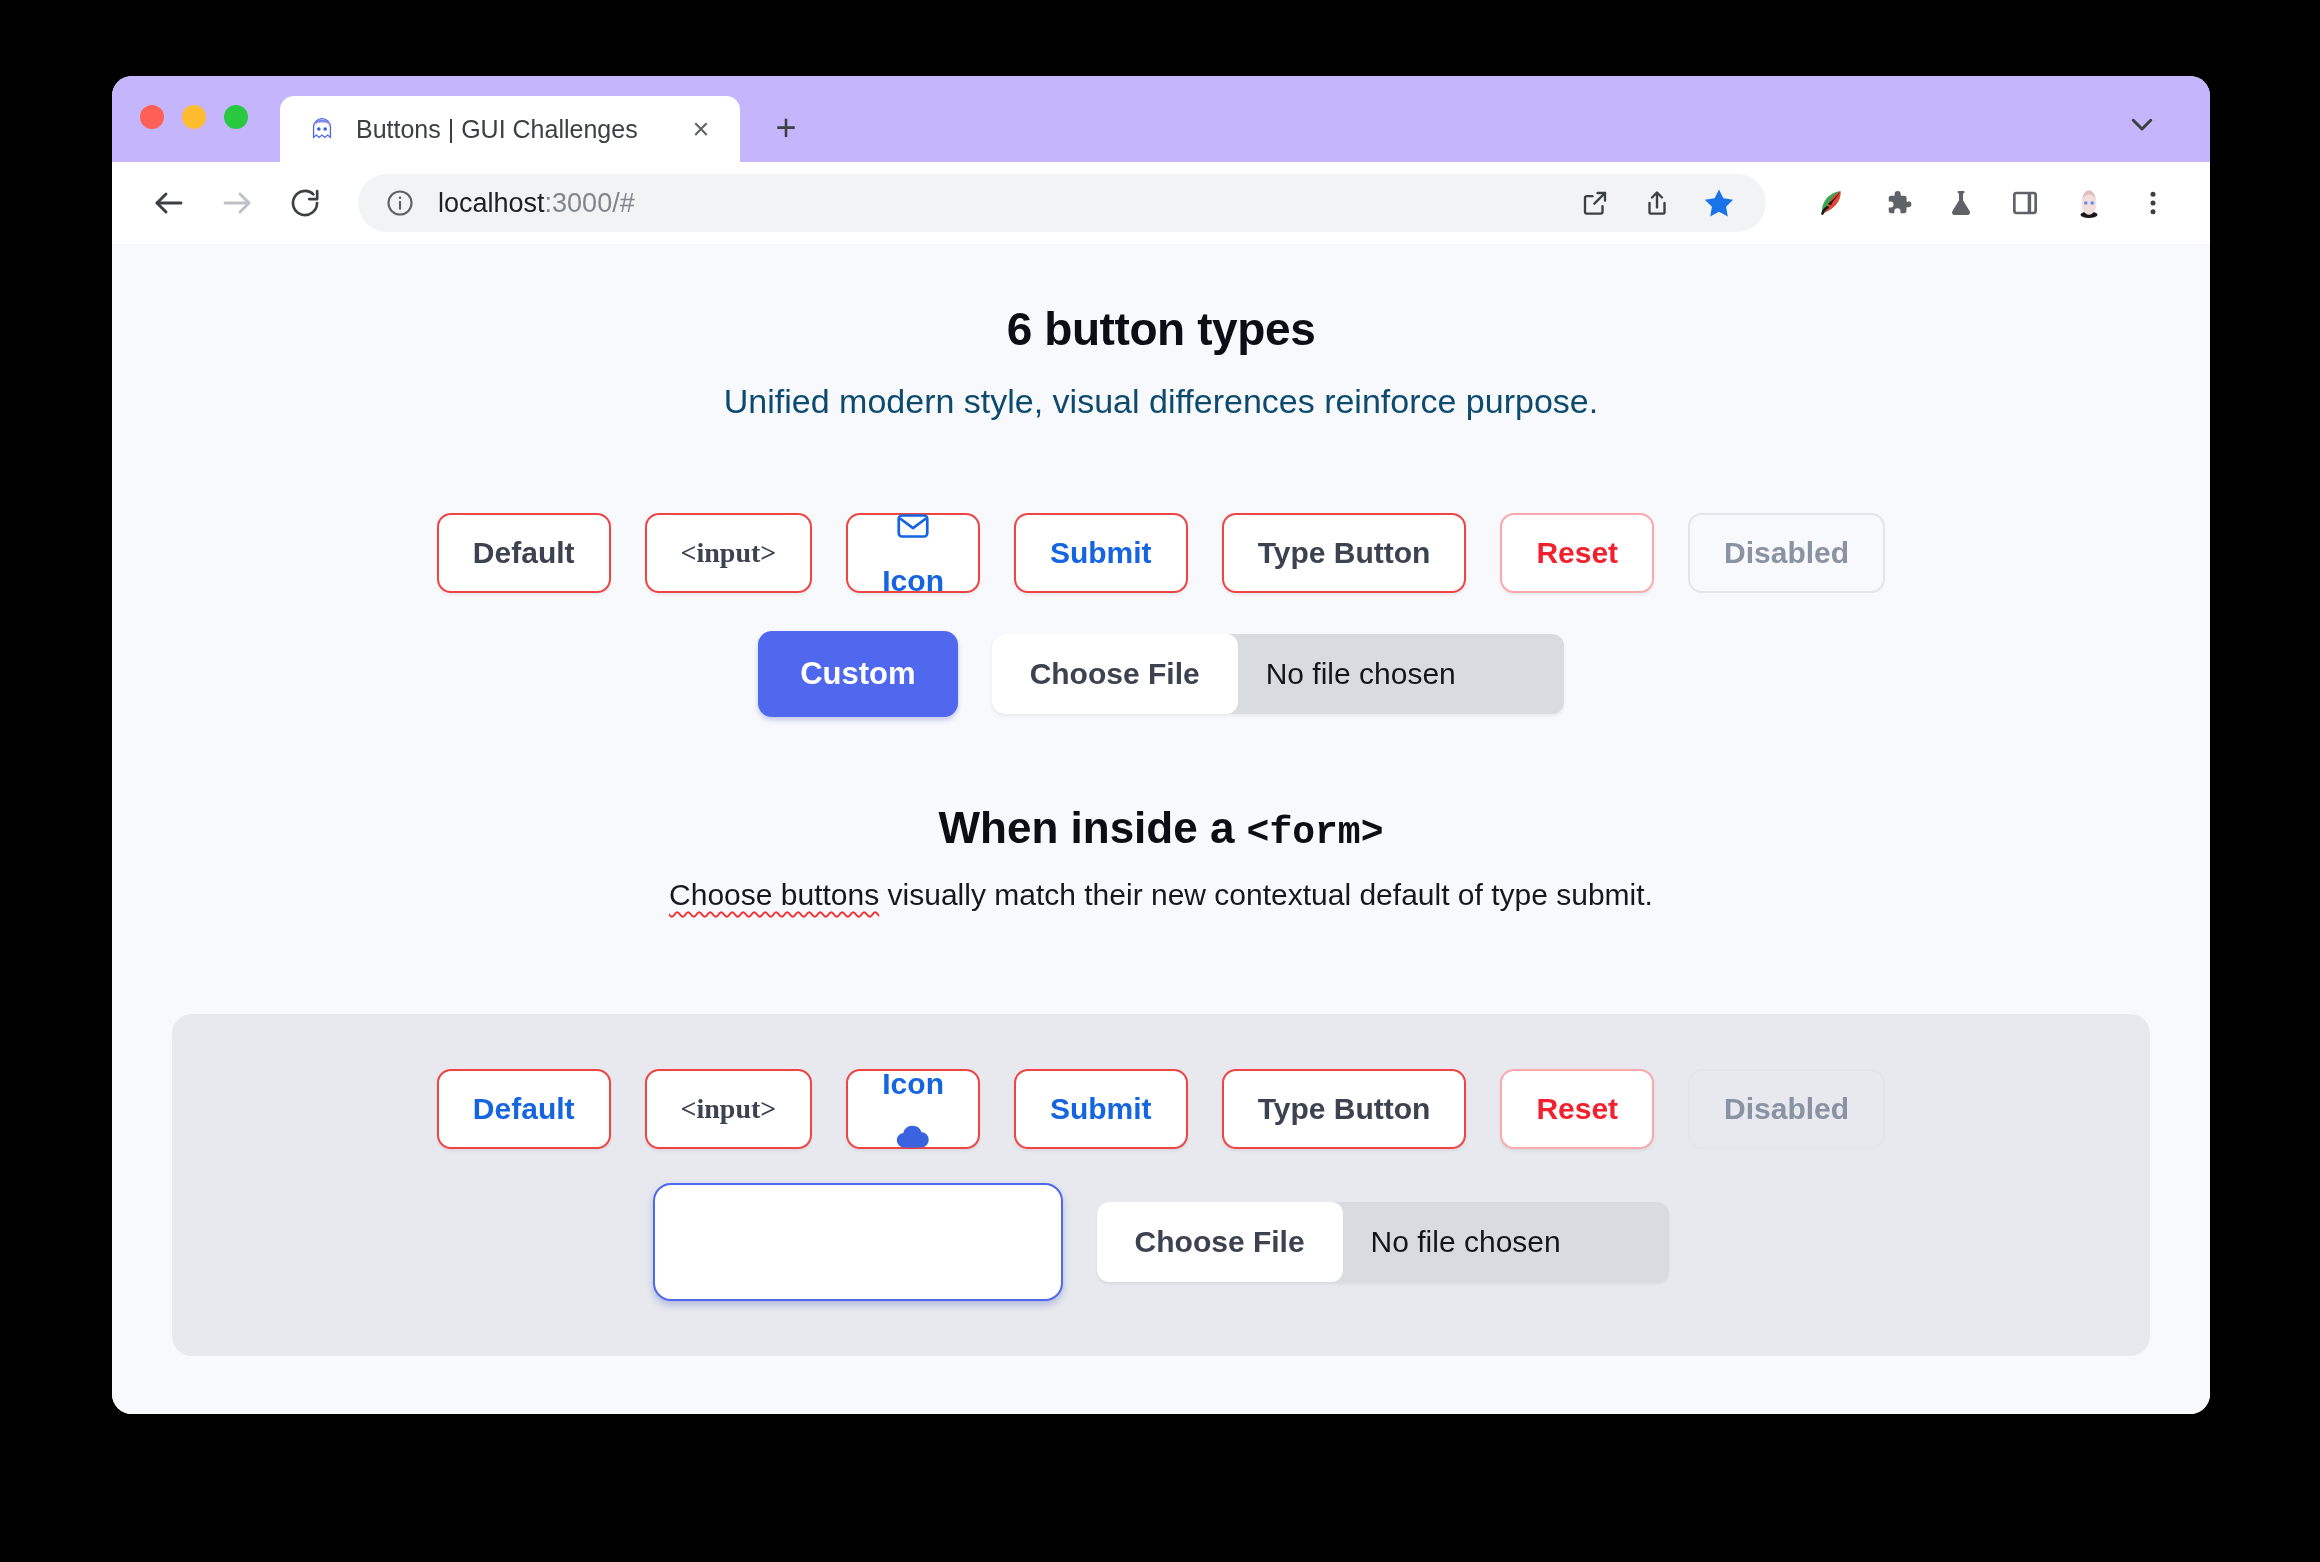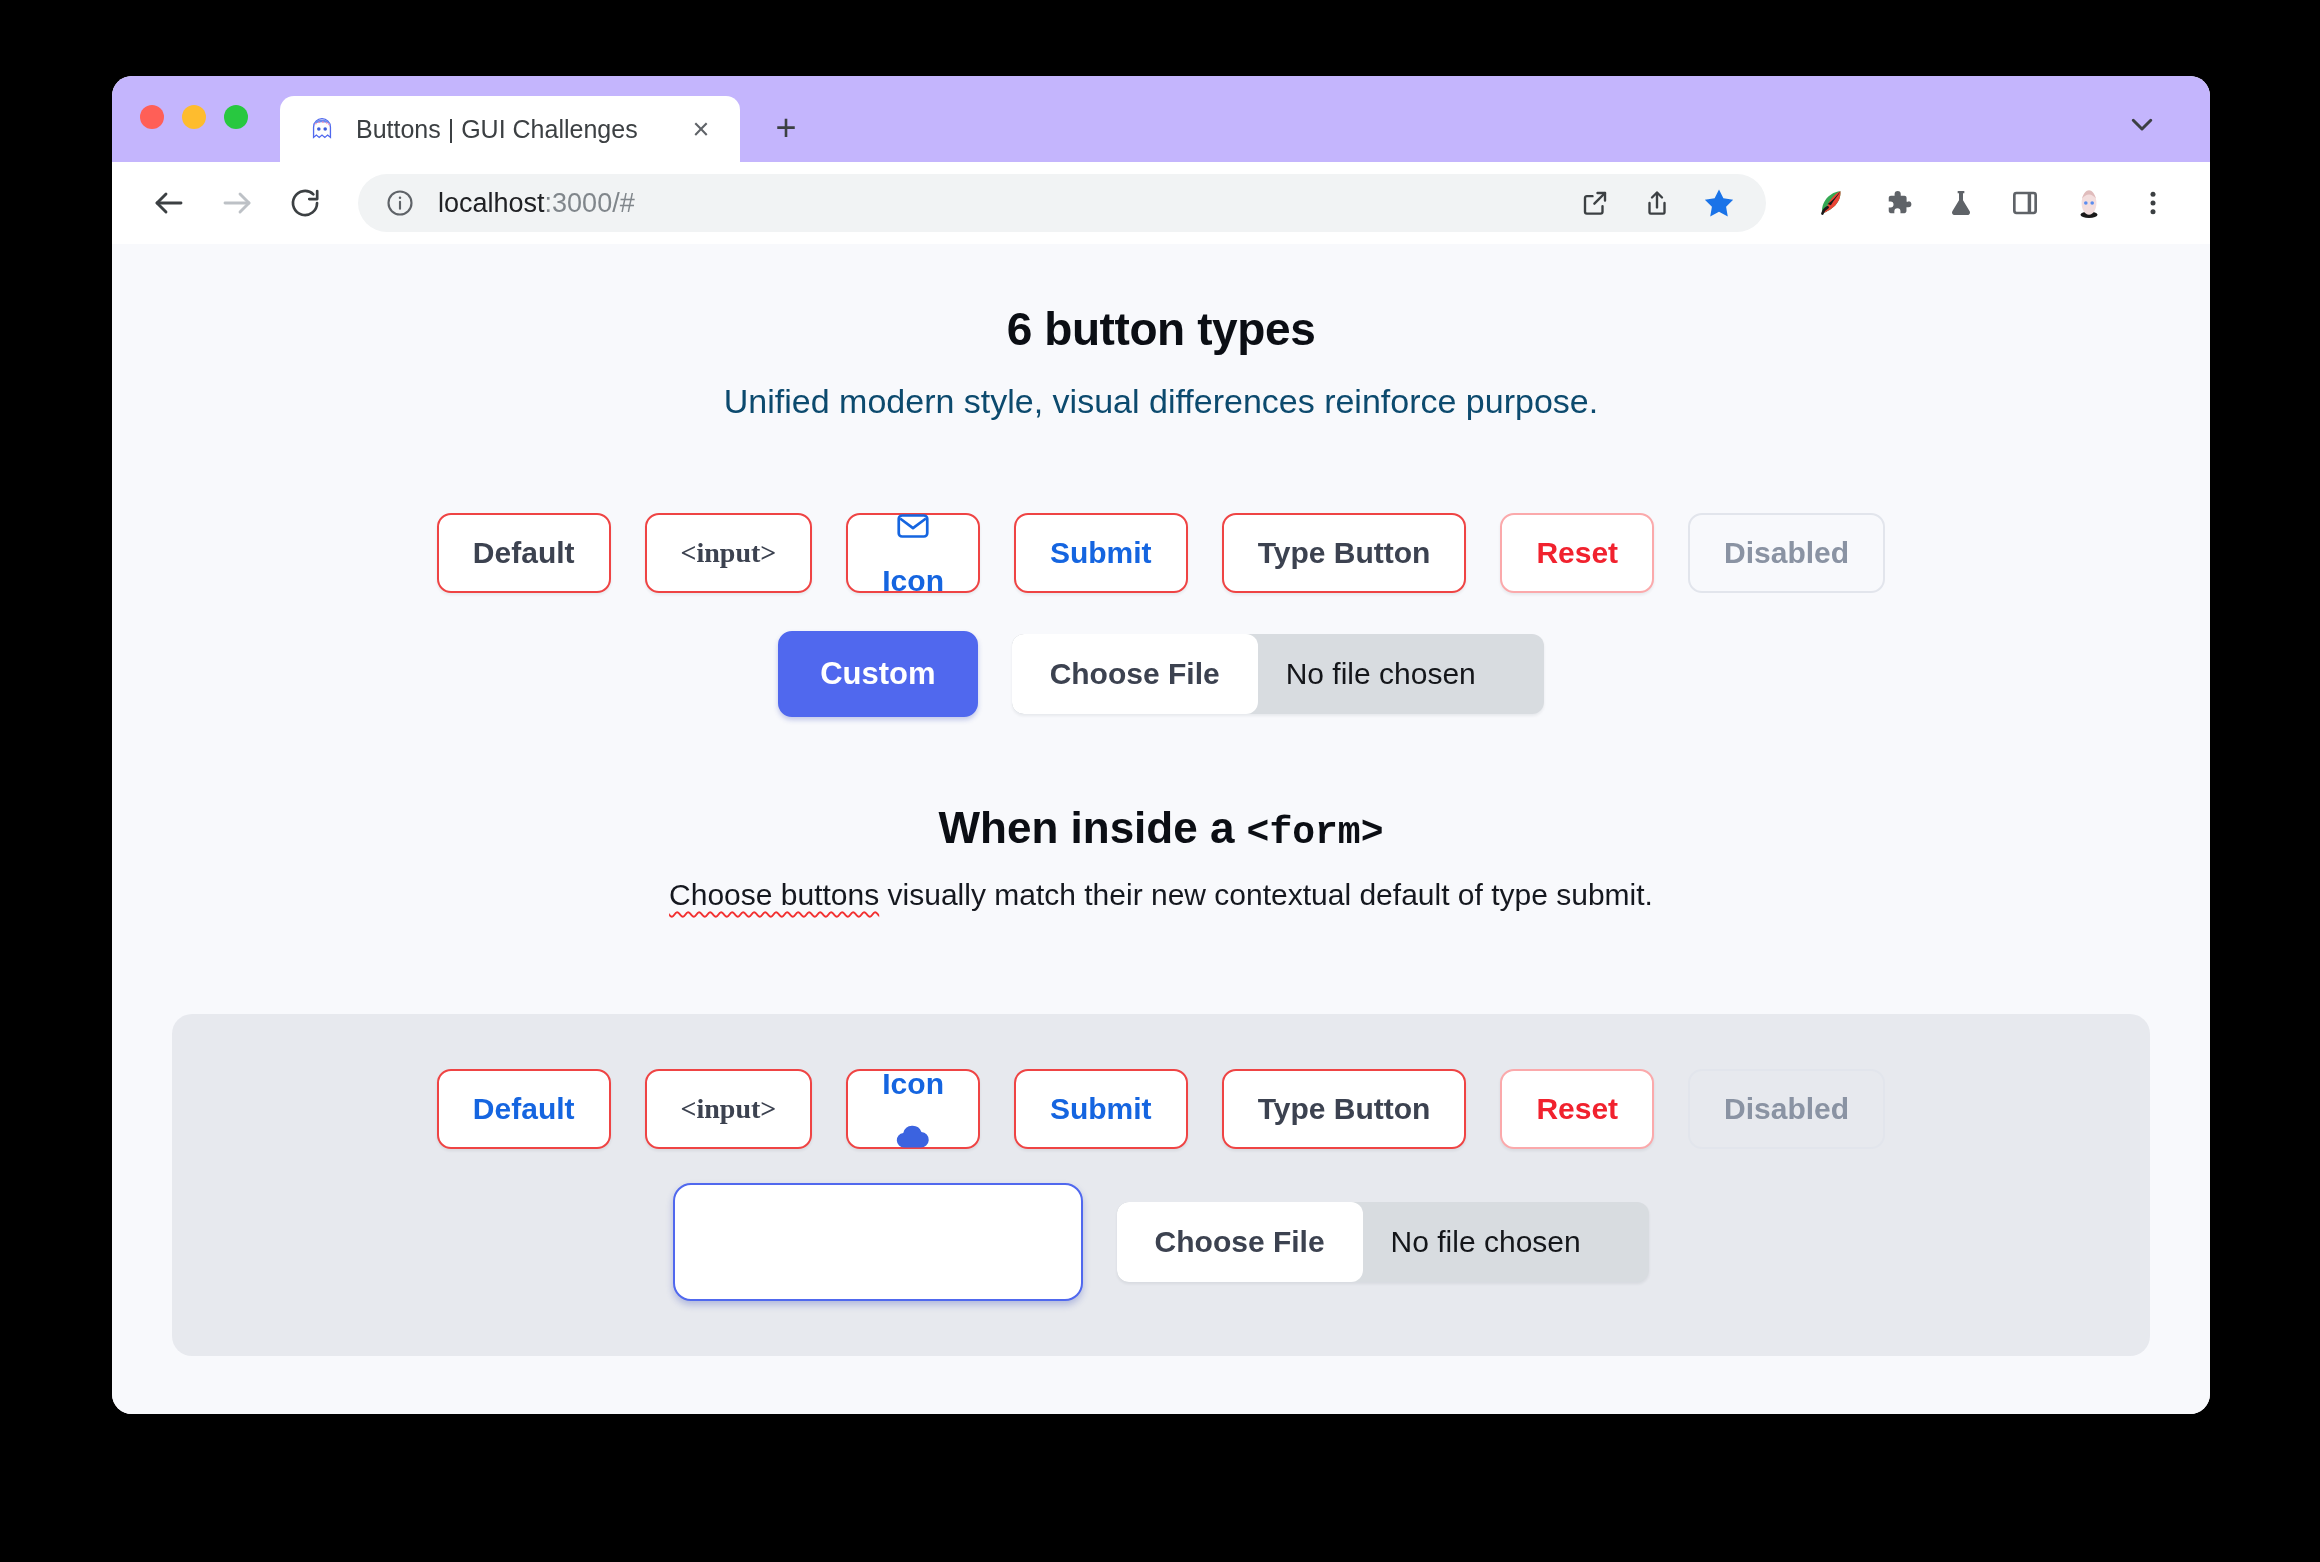--- a/index.html
+++ b/index.html
@@ -295,21 +295,21 @@
     white-space: nowrap;
   }
   .file-status {
     display: flex;
     align-items: center;
     padding: 0 34px 0 28px;
     font-size: 30px;
     color: #14161a;
     white-space: nowrap;
   }
-  .file-input.wide .file-status { padding-right: 68px; }
+  .file-input.wide .file-status { padding-right: 108px; }
 
   
   .form-panel {
     position: absolute;
     left: 60px;
     right: 60px;
     top: 770px;
     height: 342px;
     background: #e7e9ee;
     border-radius: 20px;

